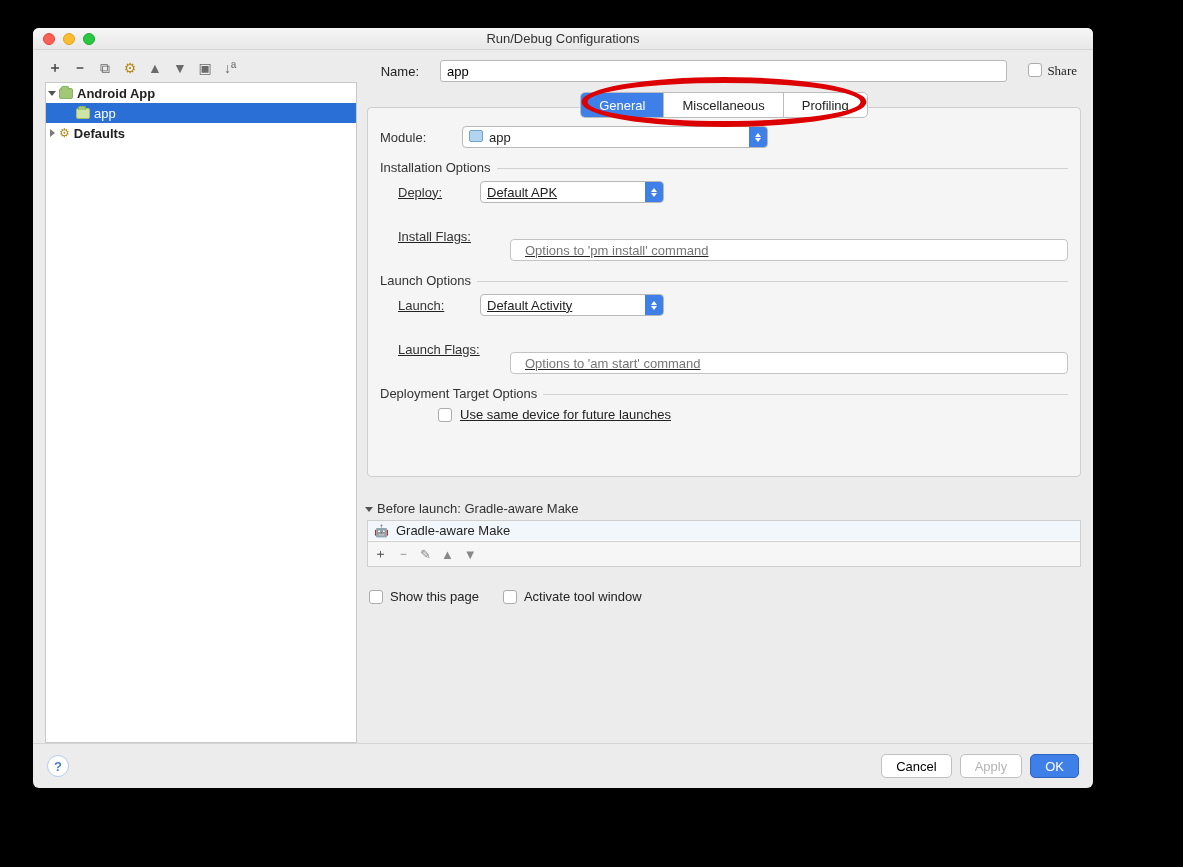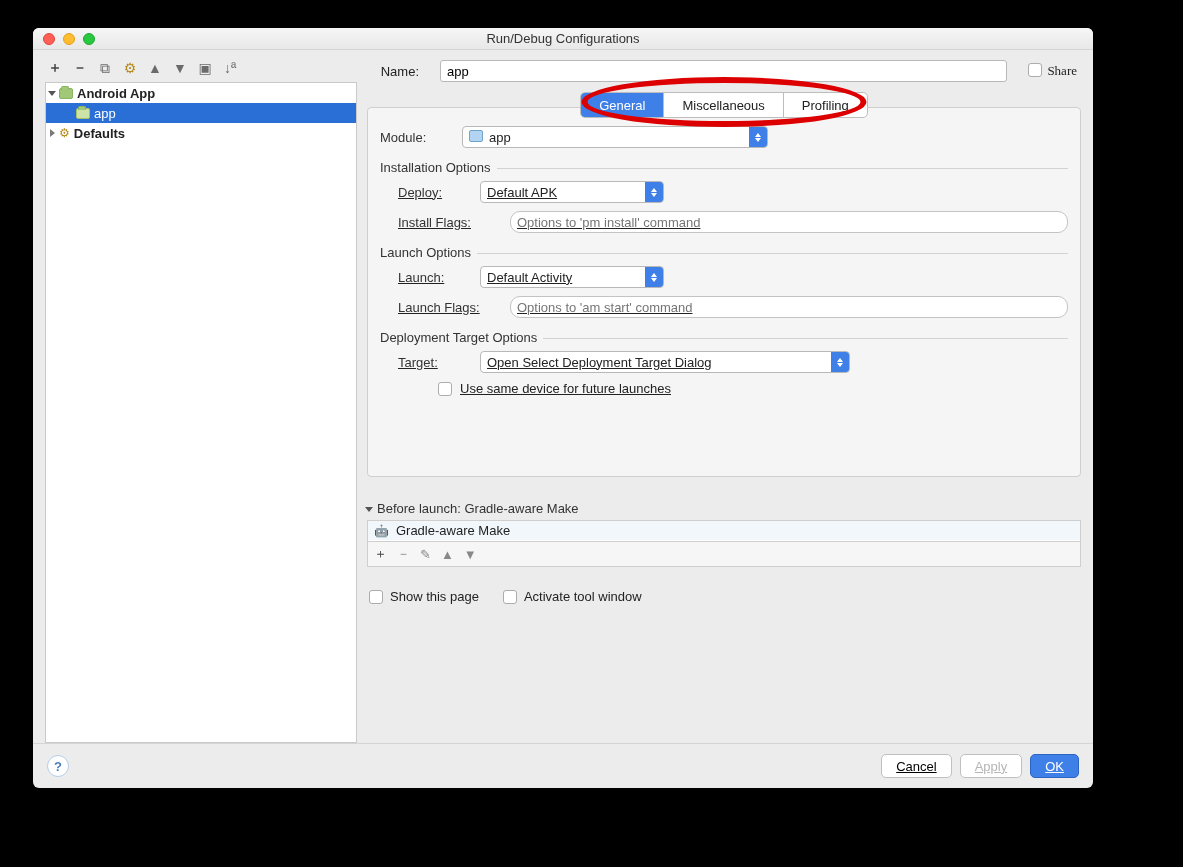--- a/index.html
+++ b/index.html
@@ -147,22 +147,22 @@
   .select .cap .up{border-bottom:4px solid #fff;}
   .select .cap .dn{border-top:4px solid #fff;}
   .group-title { color:#333; margin-top:6px; position:relative; }
   .group-title:after {
     content:""; position:absolute; height:1px; background:#d2d2d2;
     top:50%; right:0; left:0; margin-left:5px;
   }
   .group-title span { background:#f5f5f5; padding-right:6px; position:relative; z-index:1; }
   .sub { padding-left:18px; display:flex; flex-direction:column; gap:8px;text-decoration:underline; }
   .placeholder-input {
-    flex:1; height:22px; border:1px solid #c3c3c3; border-radius:10px; background:#fff;
-    color:#b0b0b0; padding:2px 6px; font-size:13px;
+    flex:1; height:22px; border:1px solid #c3c3c3; border-radius:4px; background:#fff;
+    color:#b0b0b0; padding:2px 14px; font-size:13px;margin-top:28px;
   }
   .chkrow { display:flex; align-items:center; gap:8px; padding-left:40px; }
 
   
   .before-launch { margin-top: 24px; }
   .bl-head { display:flex; align-items:center; gap:5px; color:#333; }
   .bl-list {
     margin-top:4px;
     border:1px solid #cfcfcf;
     background:#fff;
@@ -186,21 +186,21 @@
   }
   .help {
     width:22px; height:22px; border:1px solid #b4cde8; border-radius:50%;
     color:#4a7ec0; display:flex; align-items:center; justify-content:center; font-weight:bold;
     background:#fff;
   }
   .btns { display:flex; gap:8px; }
   .btn {
     height:24px; padding:0 14px;
     border:1px solid #c0c0c0; border-radius:5px; background:#fff;
-    font-size:13px; cursor:pointer;text-decoration:underline;
+    font-size:13px; cursor:pointer;
   }
   .btn.disabled { color:#b5b5b5; }
   .btn.primary { background:#3f7fe8; color:#ffffff; border-color:#2e65c4; }
   .mod-icon{width:14px;height:12px;background:#b3d4f0;border:1px solid #6fa2cc;border-radius:2px;display:inline-block;margin-right:6px;}
 </style>
 </head>
 <body>
 
 <div class="window">
   <div class="titlebar">
@@ -305,30 +305,20 @@
             </div>
           </div>
           <div class="form-row">
             <span class="lbl wide">Launch Flags:</span>
             <input class="placeholder-input" placeholder="Options to 'am start' command" style="">
           </div>
         </div>
 
         <div class="group-title"><span>Deployment Target Options</span></div>
         <div class="sub">
-          <div class="form-row">
-            <span class="lbl">Target:</span>
-            <div class="select" style="width:370px">
-              <span>Open Select Deployment Target Dialog</span>
-              <span class="cap">
-                  <span class="tri up"></span>
-                  <span class="tri dn"></span>
-                </span>
-            </div>
-          </div>
           <div class="chkrow">
             <div class="chk"></div>
             <span>Use same device for future launches</span>
           </div>
         </div>
       </div>
 
       <div class="before-launch">
         <div class="bl-head">
           <span class="disclosure open"></span>

